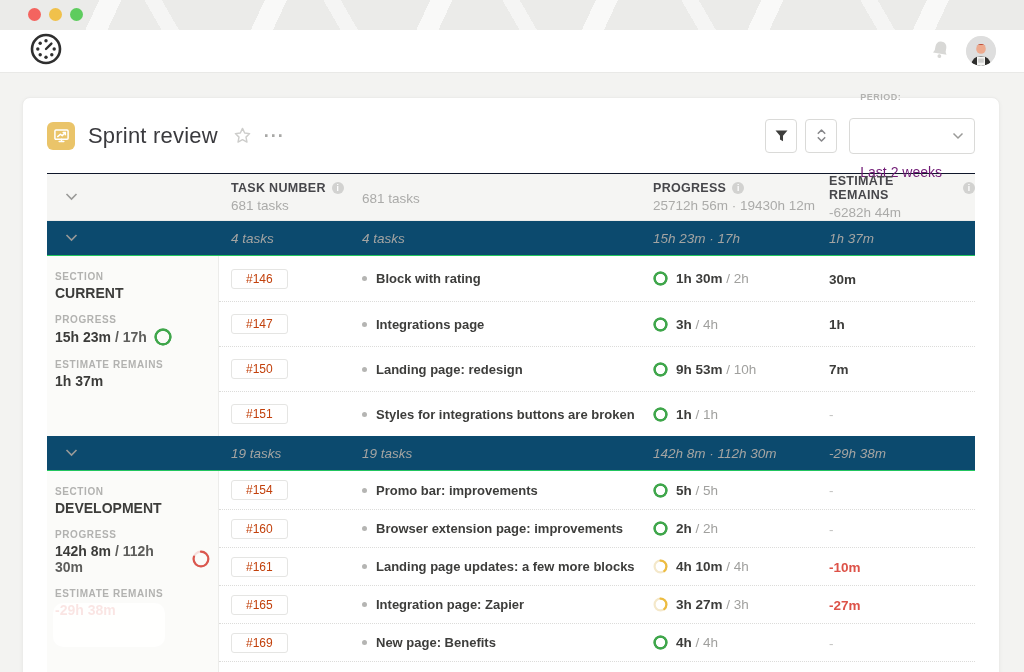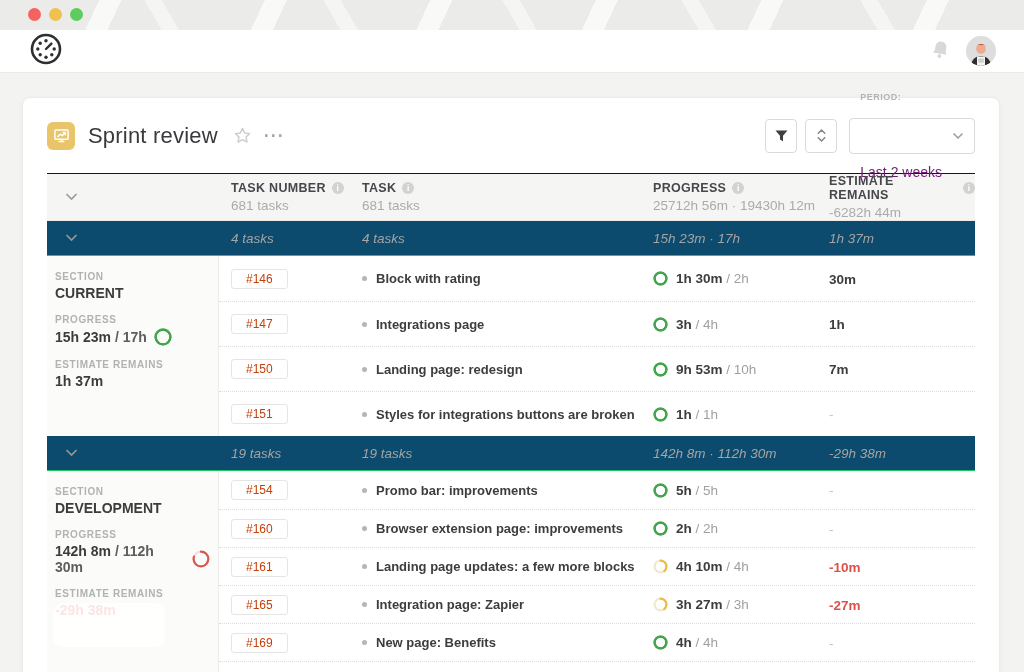--- a/index.html
+++ b/index.html
@@ -190,24 +190,20 @@
             </svg>
         </div>
         <div class="c-num">
           <div class="hlabel">
               <span>TASK NUMBER</span>
               <span class="info"></span>
             </div>
           <div class="hsub">681 tasks</div>
         </div>
         <div class="c-task">
-          <div class="hlabel">
-              <span>TASK</span>
-              <span class="info"></span>
-            </div>
           <div class="hsub">681 tasks</div>
         </div>
         <div class="c-prog">
           <div class="hlabel">
               <span>PROGRESS</span>
               <span class="info"></span>
             </div>
           <div class="hsub">25712h 56m · 19430h 12m</div>
         </div>
         <div class="c-rem">

